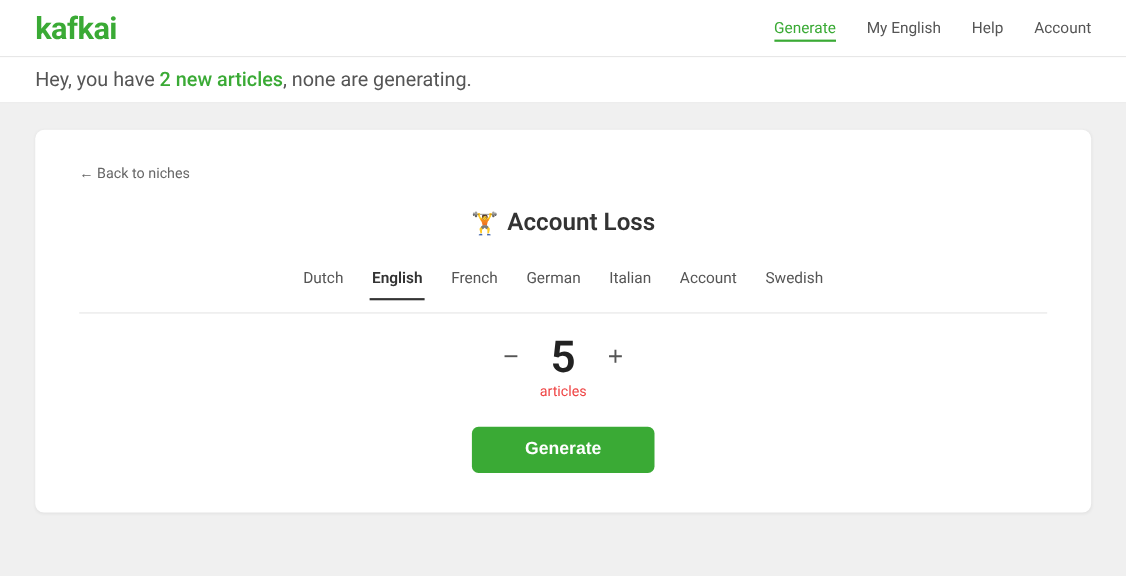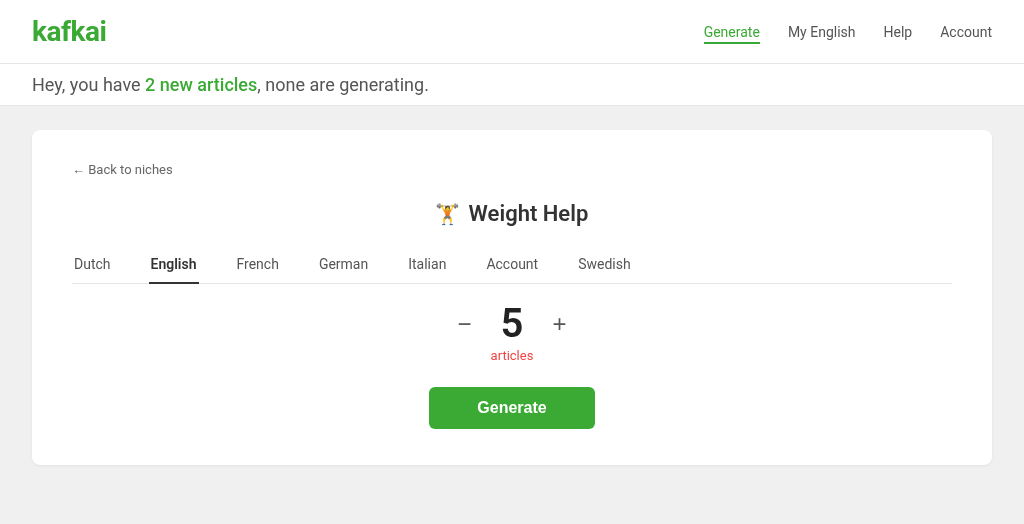--- a/index.html
+++ b/index.html
@@ -6,21 +6,21 @@
     body {
       font-family: -apple-system, BlinkMacSystemFont, 'Segoe UI', Roboto, sans-serif;
       background: #f0f0f0;
       color: #333;
       font-size: 14px;
     }
     
     .header {
       background: #fff;
       border-bottom: 1px solid #e5e5e5;
-      height: 64px;
+      height: 52px;
       display: flex;
       align-items: center;
       justify-content: space-between;
       padding: 0 32px;
     }
     .logo {
       font-size: 28px;
       font-weight: 700;
       color: #3aaa35;
       letter-spacing: -0.5px;
@@ -100,24 +100,25 @@
       align-items: center;
       justify-content: center;
       gap: 8px;
     }
     .title-emoji {
       font-size: 20px;
     }
     
     .language-tabs {
       display: flex;
-      gap: 36px;
+      justify-content: center;
+      gap: 22px;
       margin-bottom: 20px;
       border-bottom: 1px solid #e5e5e5;
-      padding-bottom: 0;
+      padding-bottom: 12px;
     }
     .lang-tab {
       font-size: 14px;
       color: #555;
       cursor: pointer;
       padding: 6px 2px 10px;
       border-bottom: 2.5px solid transparent;
       margin-bottom: -1px;
     }
     .lang-tab.active {
@@ -216,21 +217,21 @@
 </div>
 
 <main class="main">
 
   <div class="card">
     <a class="back-link">← Back to niches</a>
 
     <div class="page-title-area">
       <h1 class="page-title">
         <span class="title-emoji">🏋</span>
-        <span>Weight Help</span>
+        <span>Account Loss</span>
       </h1>
     </div>
 
     <div class="language-tabs">
       <span class="lang-tab">Dutch</span>
       <span class="lang-tab active">English</span>
       <span class="lang-tab">French</span>
       <span class="lang-tab">German</span>
       <span class="lang-tab">Italian</span>
       <span class="lang-tab">Account</span>

